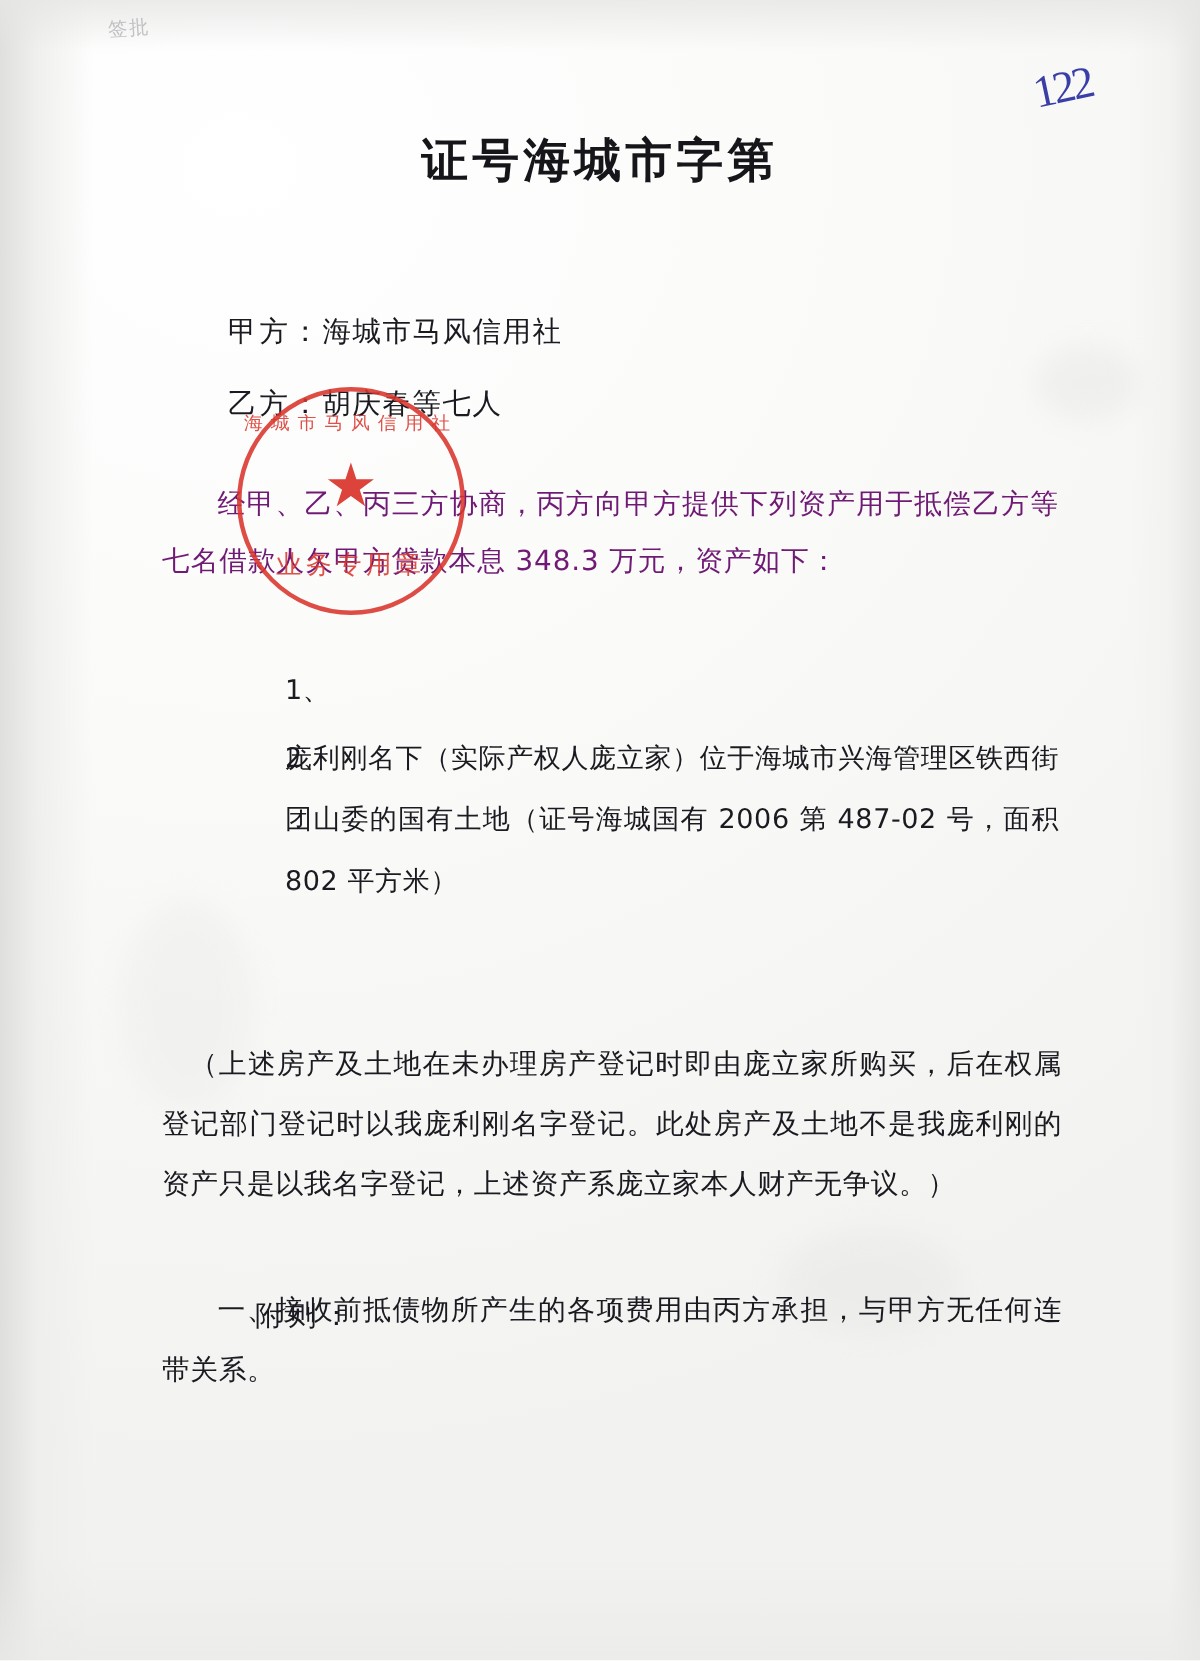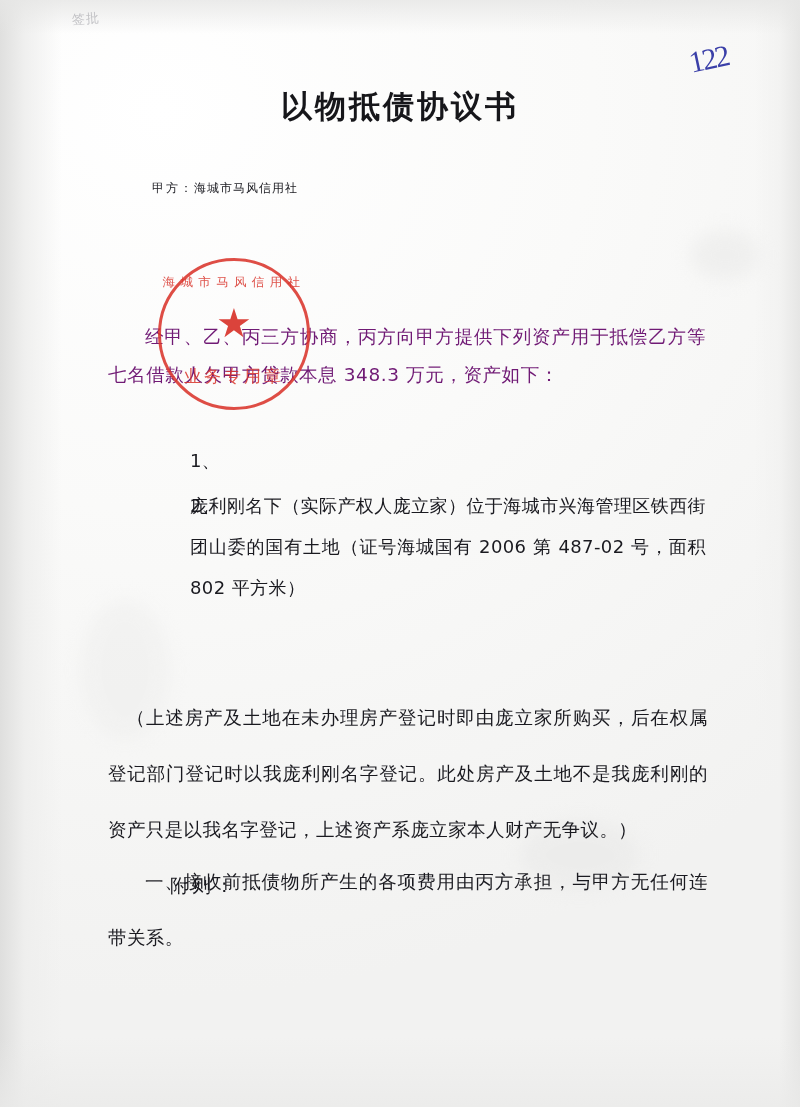--- a/index.html
+++ b/index.html
@@ -93,24 +93,25 @@
     text-align: center;
     font-size: 31px;
     font-weight: bold;
     letter-spacing: 3px;
     color: #16161a;
     font-family: "DejaVu Sans", sans-serif;
   }
 
   .party {
     position: absolute;
-    font-size: 12px;
+    font-size: 19px;
     color: #1a1a20;
     letter-spacing: 1px;
     font-family: Liberation Serif, serif;
+    margin-top: 28px;
   }
   .party .lbl { letter-spacing: 2px; }
   .party-a { left: 152px; top: 180px; }
   .party-b { left: 152px; top: 228px; }
   .party-c { left: 152px; top: 272px; }
 
   .body-block {
     position: absolute;
     left: 108px;
     width: 598px;
@@ -148,21 +149,21 @@
   .list-text {
     flex: 1;
     text-align: justify;
   }
 
   .para {
     position: absolute;
     left: 108px;
     width: 600px;
     font-size: 18.5px;
-    line-height: 56px;
+    line-height: 40px;
     color: #1a1a20;
     text-align: justify;
     font-family: "DejaVu Sans", sans-serif;
     letter-spacing: 0.4px;
   }
   .note { top: 690px; text-indent: 1em; }
   .appendix-title { top: 858px; left: 170px; width: 300px; letter-spacing: 4px; }
   .appendix-1 { top: 854px; text-indent: 2em; }
 
   
@@ -223,24 +224,27 @@
 
   <div class="smudge" style="left:520px;top:820px;width:120px;height:70px;background:#e7e7e6;opacity:.5;"></div>
   <div class="smudge" style="left:690px;top:230px;width:70px;height:50px;background:#eaeae9;opacity:.6;"></div>
   <div class="smudge" style="left:80px;top:600px;width:90px;height:140px;background:#ededec;opacity:.5;"></div>
 
   <div class="content">
 
     <div class="scribble-top">签批</div>
     <div class="page-number">122</div>
 
-    <div class="doc-title">以物抵债协议书</div>
+    <div class="doc-title">证号海城市字第</div>
 
     <div class="party party-a">
       <span class="lbl">甲方：</span><span>海城市马风信用社</span>
+    </div>
+    <div class="party party-b">
+      <span class="lbl">乙方：</span><span>胡庆春等七人</span>
     </div>
 
     <div class="body-block intro">经甲、乙、丙三方协商，丙方向甲方提供下列资产用于抵偿乙方等七名借款人欠甲方贷款本息 348.3 万元，资产如下：</div>
 
     <div class="list">
       <div class="list-item">
         <span class="list-num">1、</span>
       </div>
       <div class="list-item">
         <span class="list-num">2、</span>

